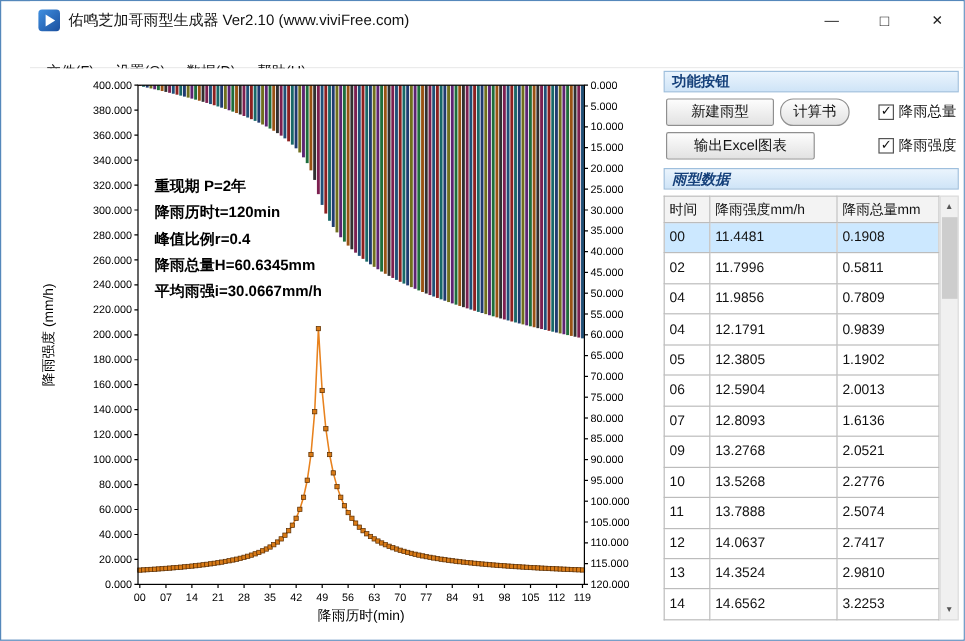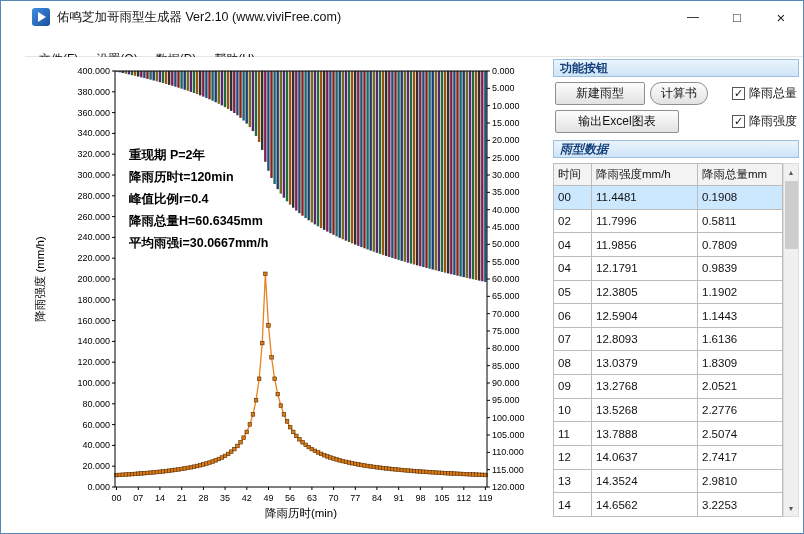--- a/index.html
+++ b/index.html
@@ -541,31 +541,26 @@
                 <td>0.9839</td>
               </tr>
               <tr>
                 <td>05</td>
                 <td>12.3805</td>
                 <td>1.1902</td>
               </tr>
               <tr>
                 <td>06</td>
                 <td>12.5904</td>
-                <td>1.1443</td>
+                <td>2.0013</td>
               </tr>
               <tr>
                 <td>07</td>
                 <td>12.8093</td>
                 <td>1.6136</td>
-              </tr>
-              <tr>
-                <td>08</td>
-                <td>13.0379</td>
-                <td>1.8309</td>
               </tr>
               <tr>
                 <td>09</td>
                 <td>13.2768</td>
                 <td>2.0521</td>
               </tr>
               <tr>
                 <td>10</td>
                 <td>13.5268</td>
                 <td>2.2776</td>

